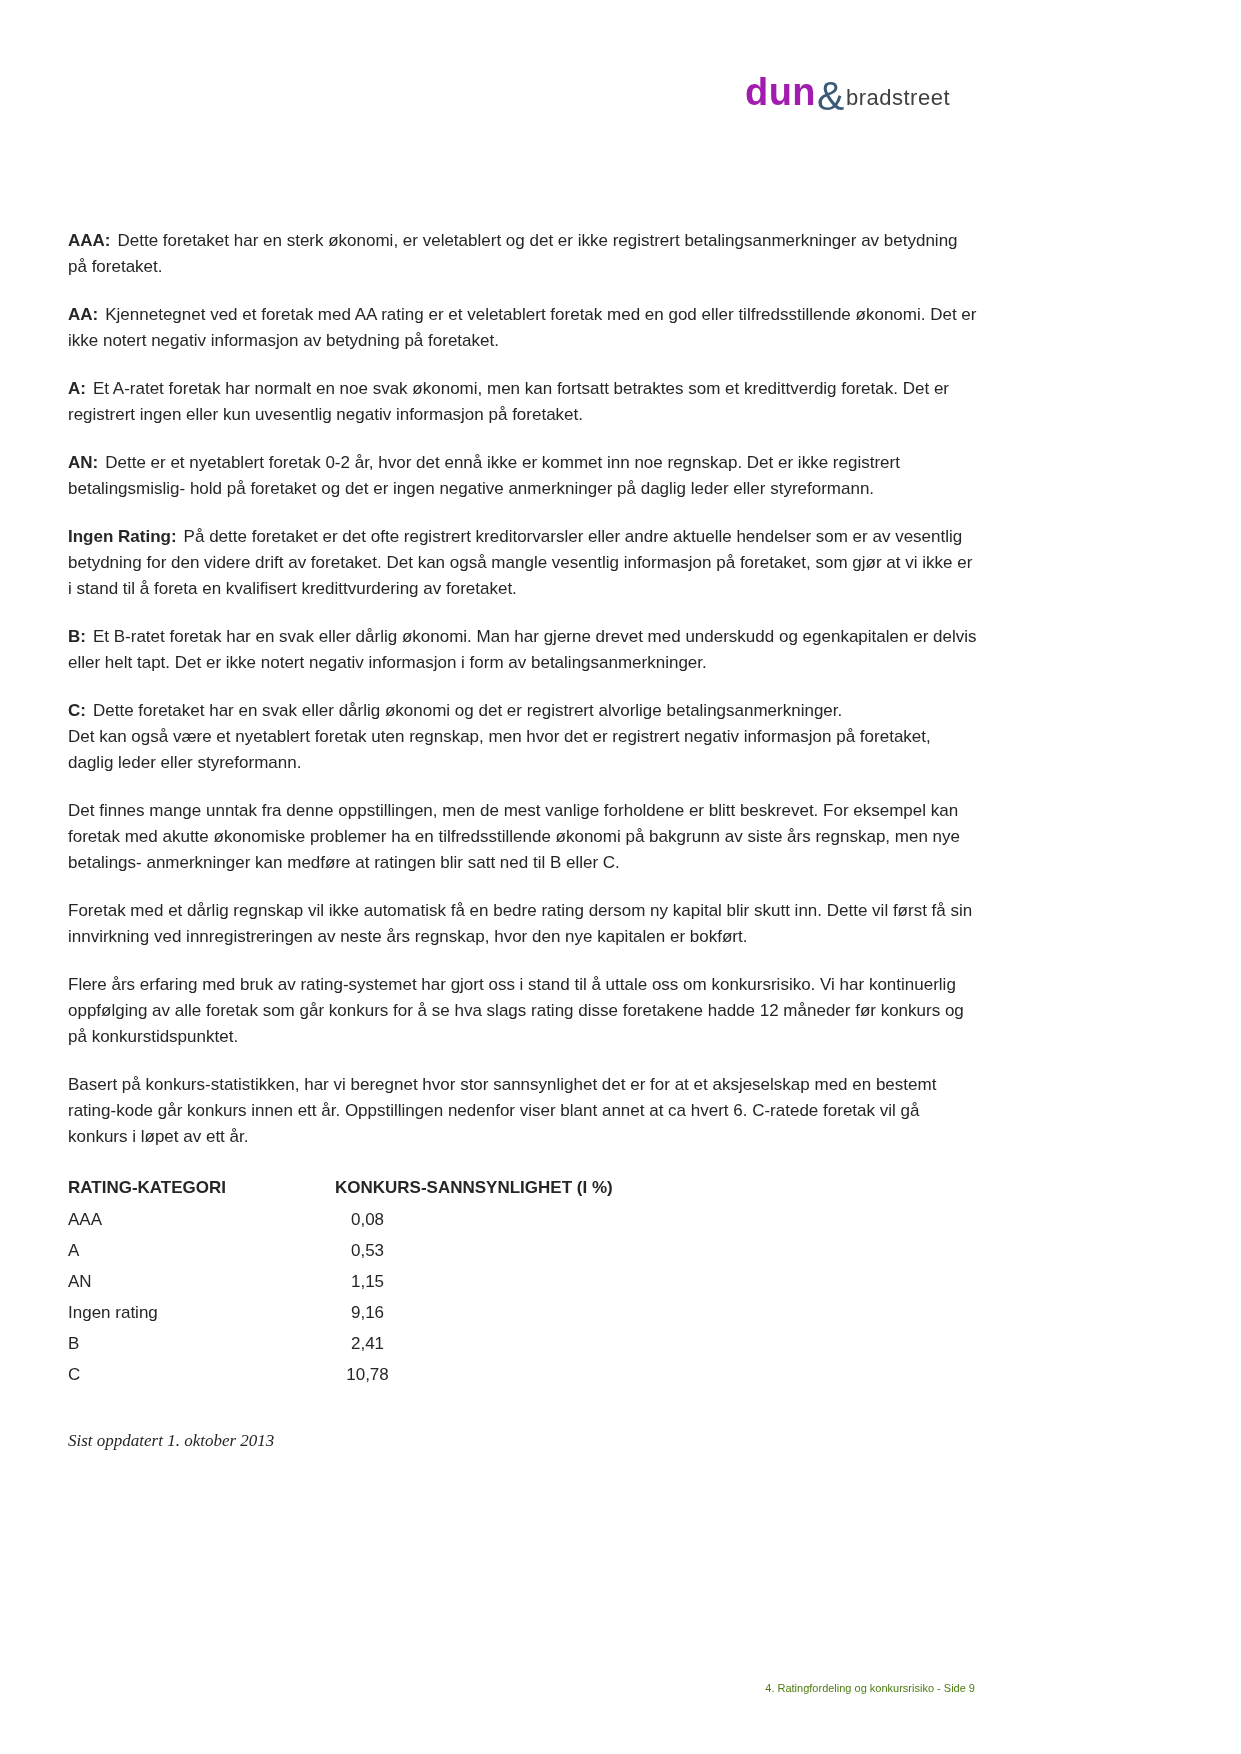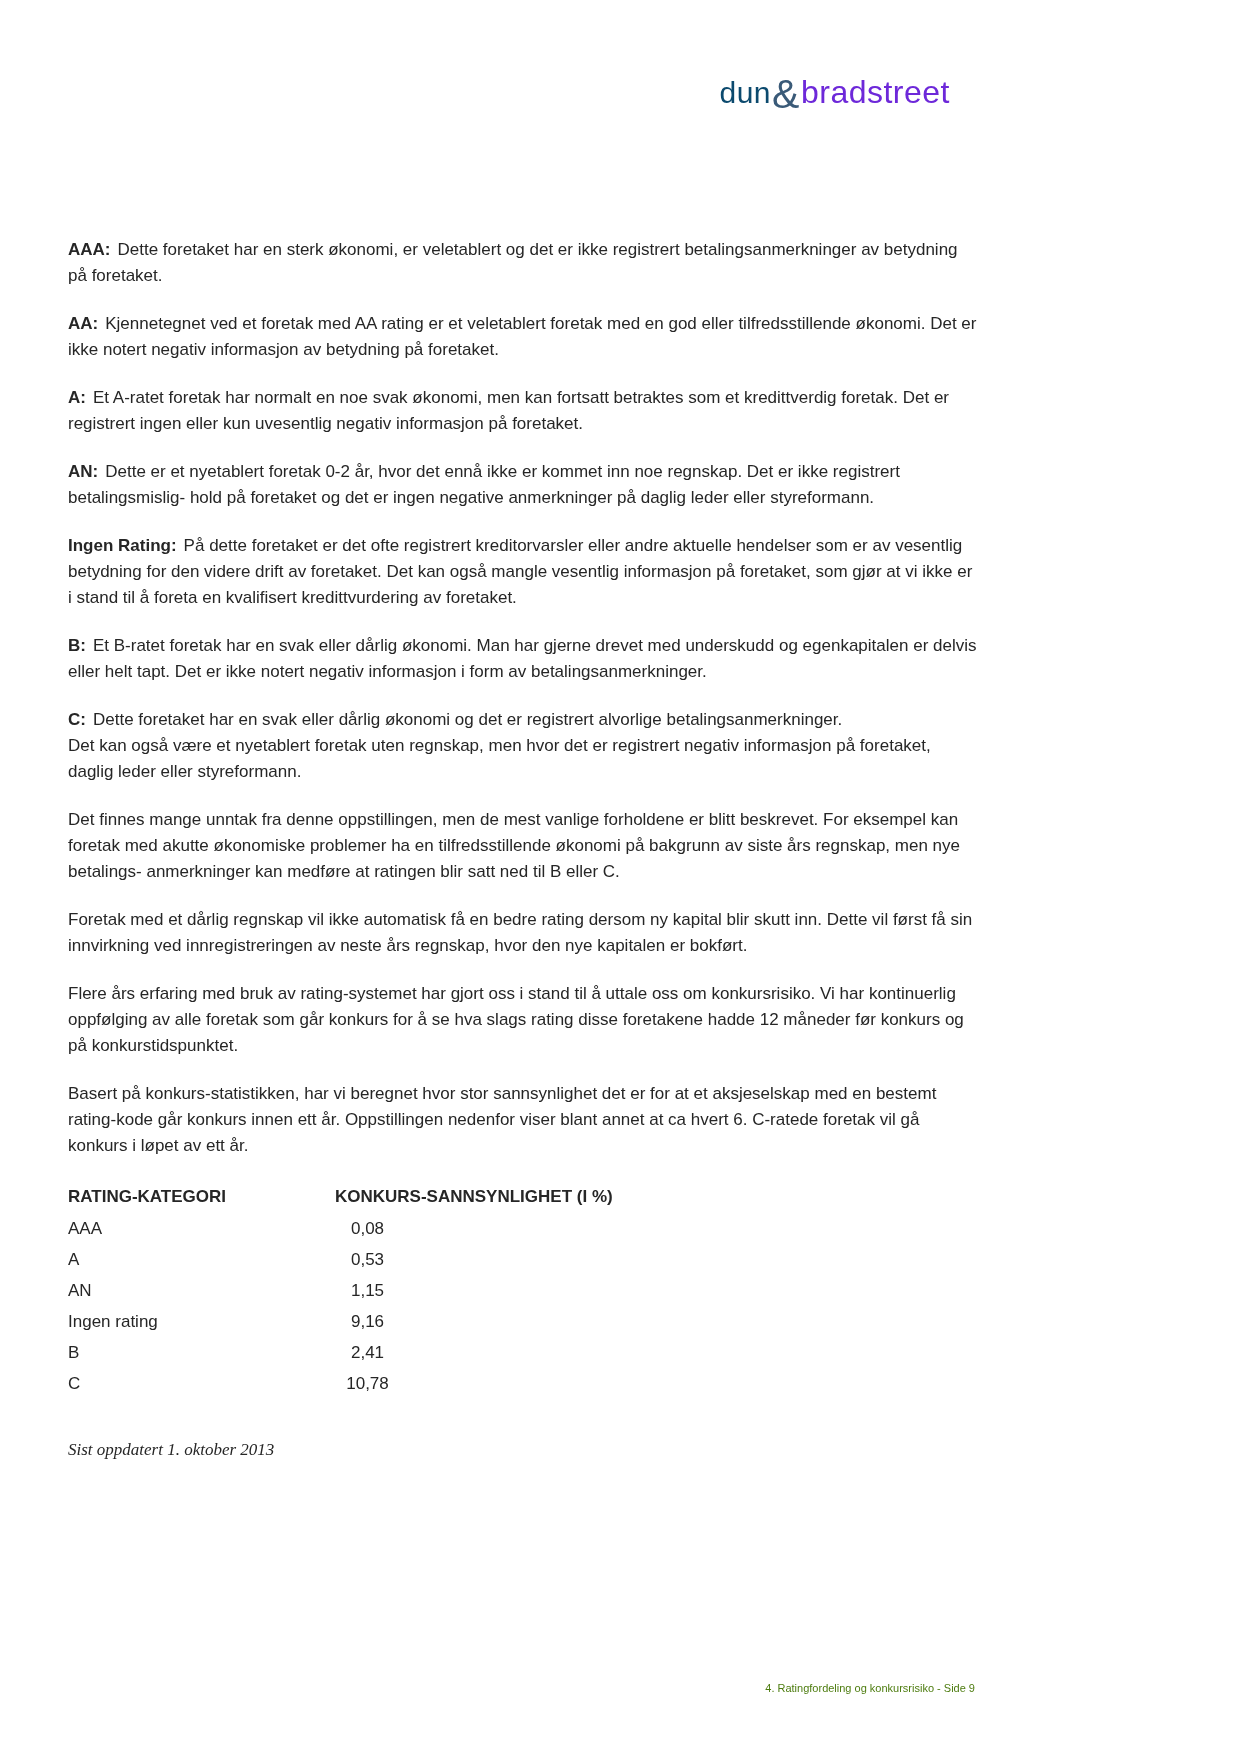--- a/index.html
+++ b/index.html
@@ -14,34 +14,34 @@
   }
   
   .logo{
     position:absolute;
     top:70px;
     right:291px;
     white-space:nowrap;
     letter-spacing:0.5px;
     line-height:44px;
   }
-  .logo .dun{font-size:30px;color:#0c4a6e;}
+  .logo .dun{font-size:38px;color:#a21caf;font-weight:bold;}
   .logo .amp{font-size:41px;color:#3a5a78;margin:0 1px;vertical-align:-5px;}
-  .logo .brad{font-size:32px;color:#6d28d9;}
+  .logo .brad{font-size:22px;color:#404040;}
 
   
   .content{
     position:absolute;
     left:68px;
     top:228px;
     width:912px;
     font-size:17px;
     line-height:26px;
   }
-  .content p{margin:9px 0 22px 0;}
+  .content p{margin:0 0 22px 0;}
   .lead{font-weight:bold;}
   .body{white-space:pre-line;margin-left:7px;}
   .kr-heading{
     font-size:17px;
     line-height:26px;
     font-weight:bold;
     margin:0;
   }
   .kr-para{margin:0 0 22px 0;}
 

